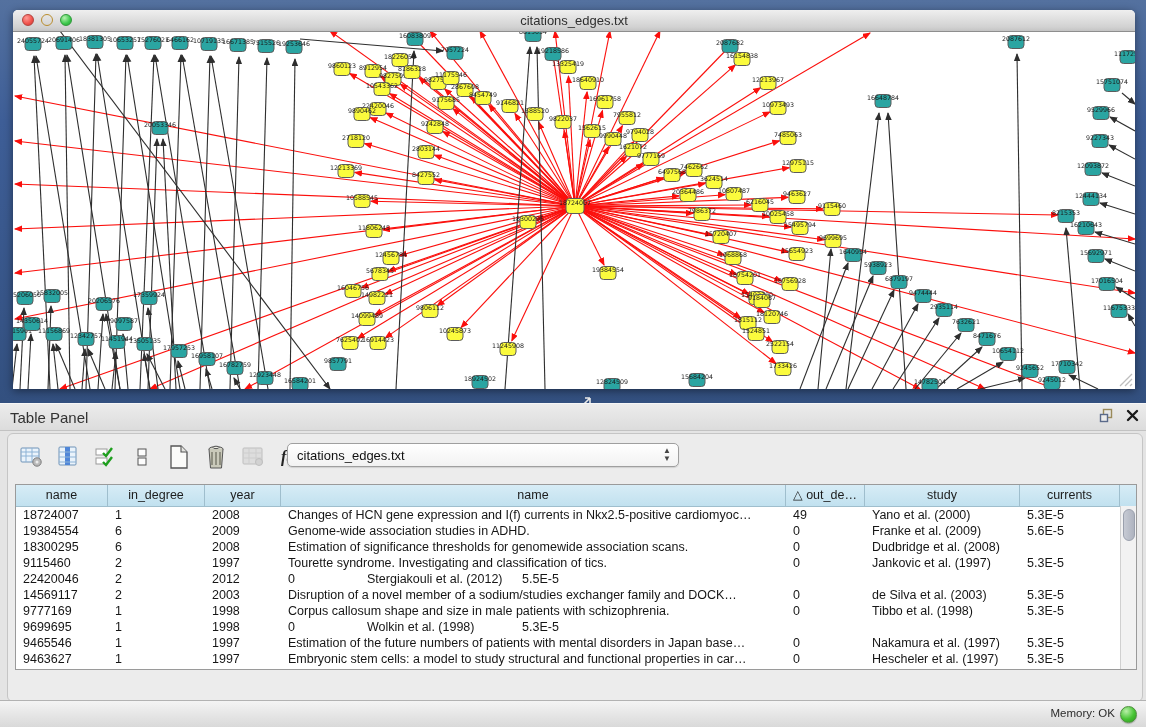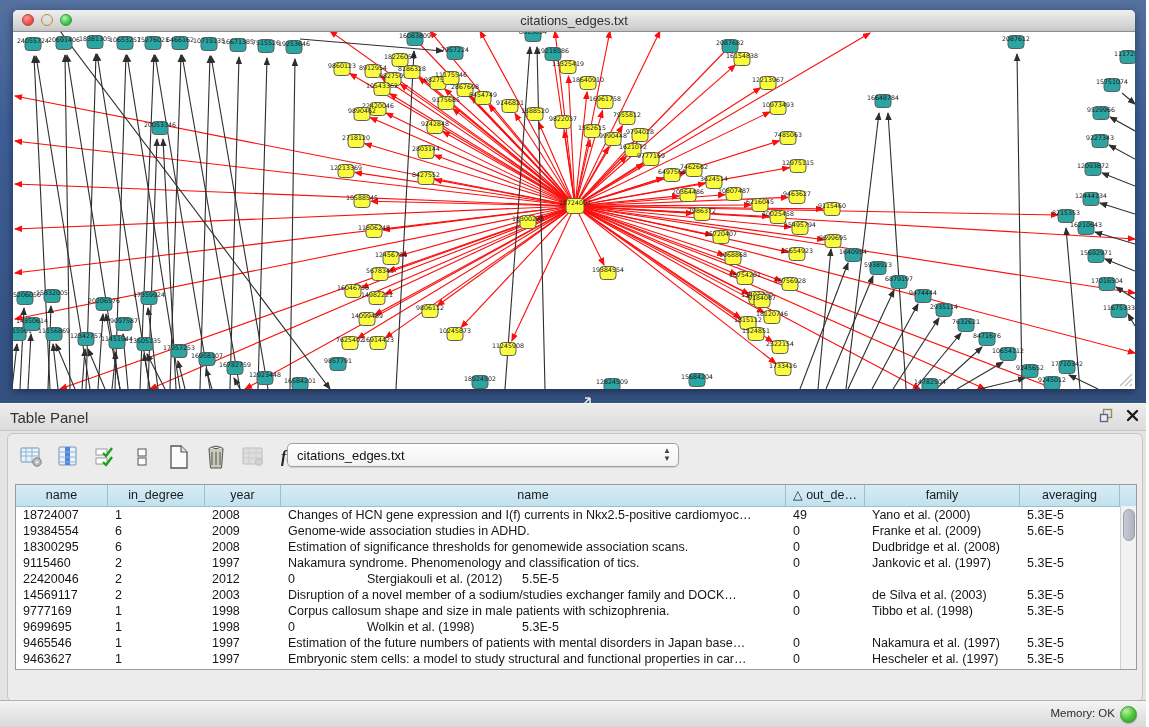--- a/index.html
+++ b/index.html
@@ -874,22 +874,22 @@
         <span class="arrows">▲<br>▼</span>
       </div>
 
       <div class="grid">
         <div class="hrow" id="thead">
             <div class="hcell" style="width: 92px;">name</div>
             <div class="hcell" style="width: 97px;">in_degree</div>
             <div class="hcell" style="width: 76px;">year</div>
             <div class="hcell" style="width: 505px;">name</div>
             <div class="hcell" style="width: 79px;">△ out_de…</div>
-            <div class="hcell" style="width: 155px;">family</div>
-            <div class="hcell" style="width: 100px;">averaging</div>
+            <div class="hcell" style="width: 155px;">study</div>
+            <div class="hcell" style="width: 100px;">currents</div>
           </div>
         <div id="tbody">
             <div class="brow">
               <div class="bcell" style="width: 92px;">18724007</div>
               <div class="bcell" style="width: 97px;">1</div>
               <div class="bcell" style="width: 76px;">2008</div>
               <div class="bcell" style="width: 505px;">Changes of HCN gene expression and I(f) currents in Nkx2.5-positive cardiomyoc…</div>
               <div class="bcell" style="width: 79px;">49</div>
               <div class="bcell" style="width: 155px;">Yano et al. (2000)</div>
               <div class="bcell" style="width: 100px;">5.3E-5</div>
@@ -909,21 +909,21 @@
               <div class="bcell" style="width: 76px;">2008</div>
               <div class="bcell" style="width: 505px;">Estimation of significance thresholds for genomewide association scans.</div>
               <div class="bcell" style="width: 79px;">0</div>
               <div class="bcell" style="width: 155px;">Dudbridge et al. (2008)</div>
               <div class="bcell" style="width: 100px; margin-top: 18px;">5.9E-5</div>
             </div>
             <div class="brow">
               <div class="bcell" style="width: 92px;">9115460</div>
               <div class="bcell" style="width: 97px;">2</div>
               <div class="bcell" style="width: 76px;">1997</div>
-              <div class="bcell" style="width: 505px;">Nakamura syndrome. Phenomenology and classification of tics.</div>
+              <div class="bcell" style="width: 505px;">Tourette syndrome. Investigating and classification of tics.</div>
               <div class="bcell" style="width: 79px;">0</div>
               <div class="bcell" style="width: 155px;">Jankovic et al. (1997)</div>
               <div class="bcell" style="width: 100px;">5.3E-5</div>
             </div>
             <div class="brow">
               <div class="bcell" style="width: 92px;">22420046</div>
               <div class="bcell" style="width: 97px;">2</div>
               <div class="bcell" style="width: 76px;">2012</div>
               <div class="bcell" style="width: 79px;">0</div>
               <div class="bcell" style="width: 155px;">Stergiakouli et al. (2012)</div>

